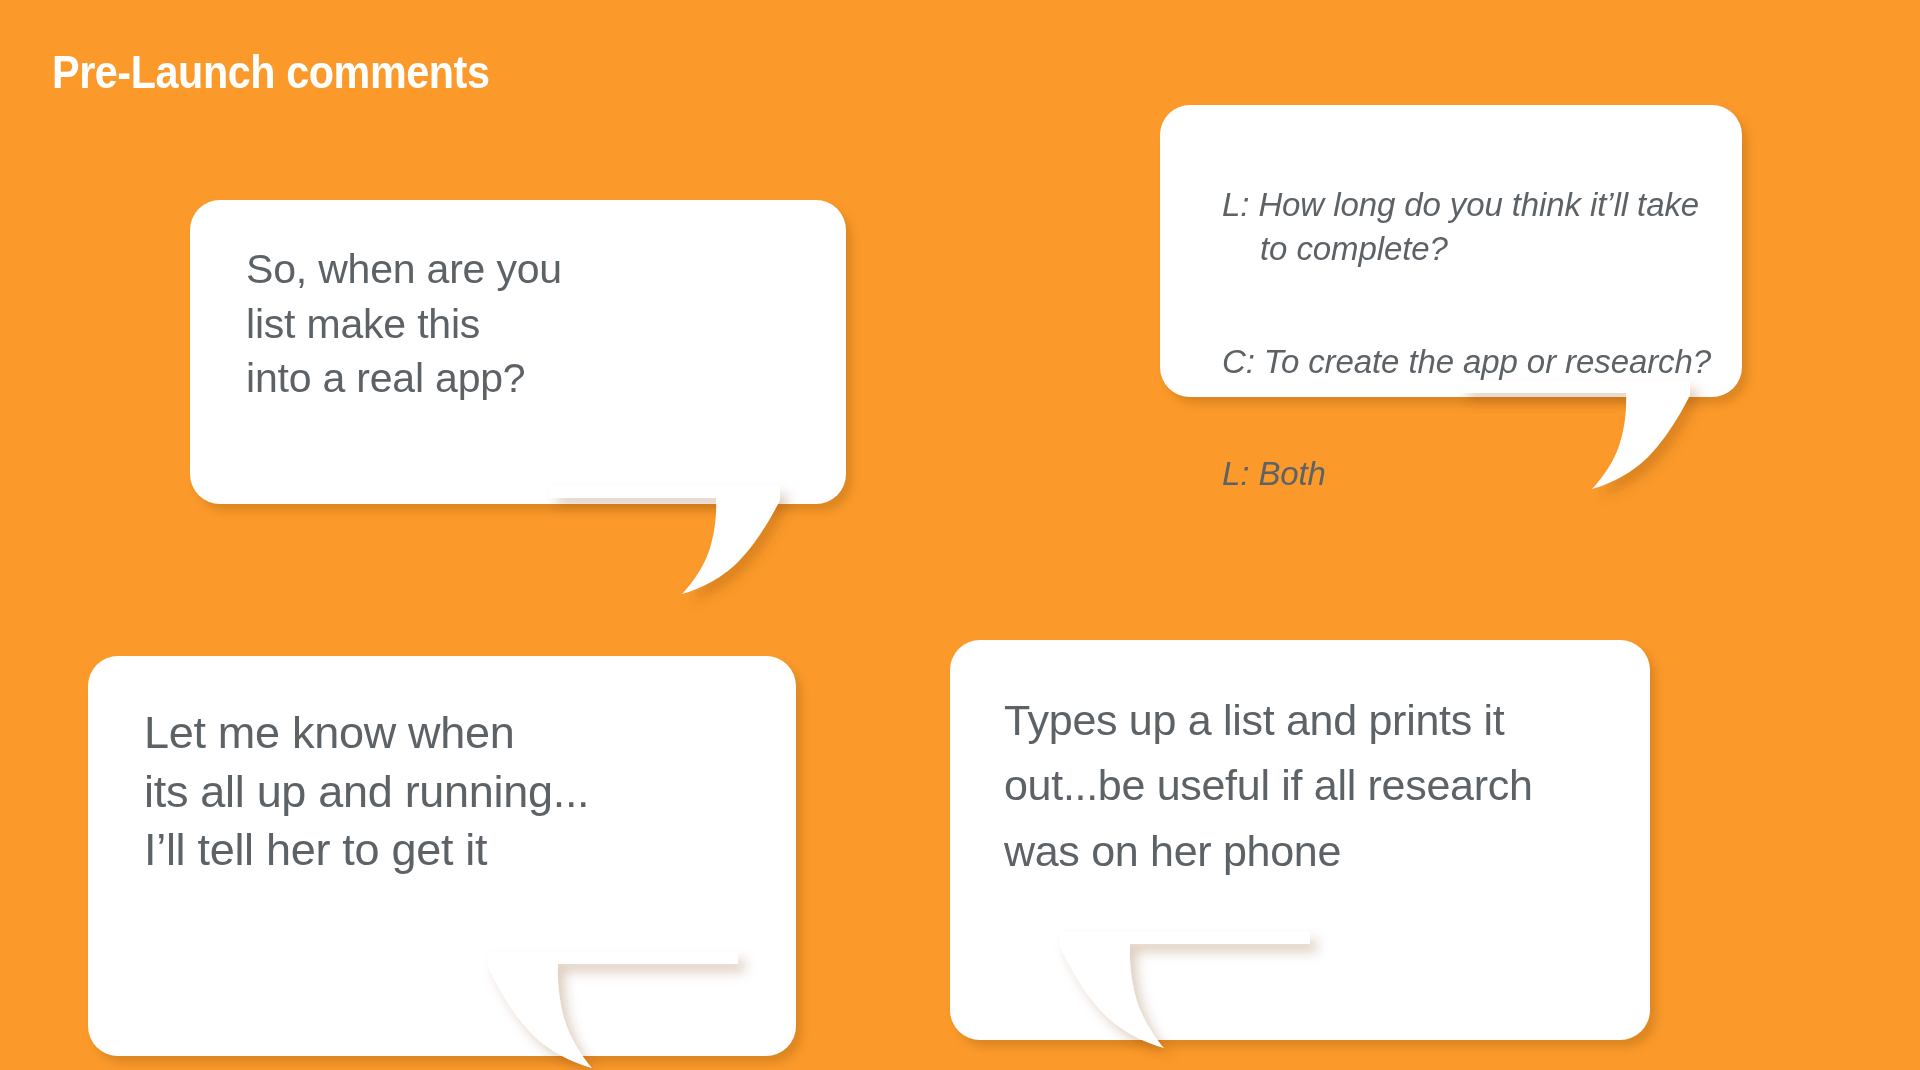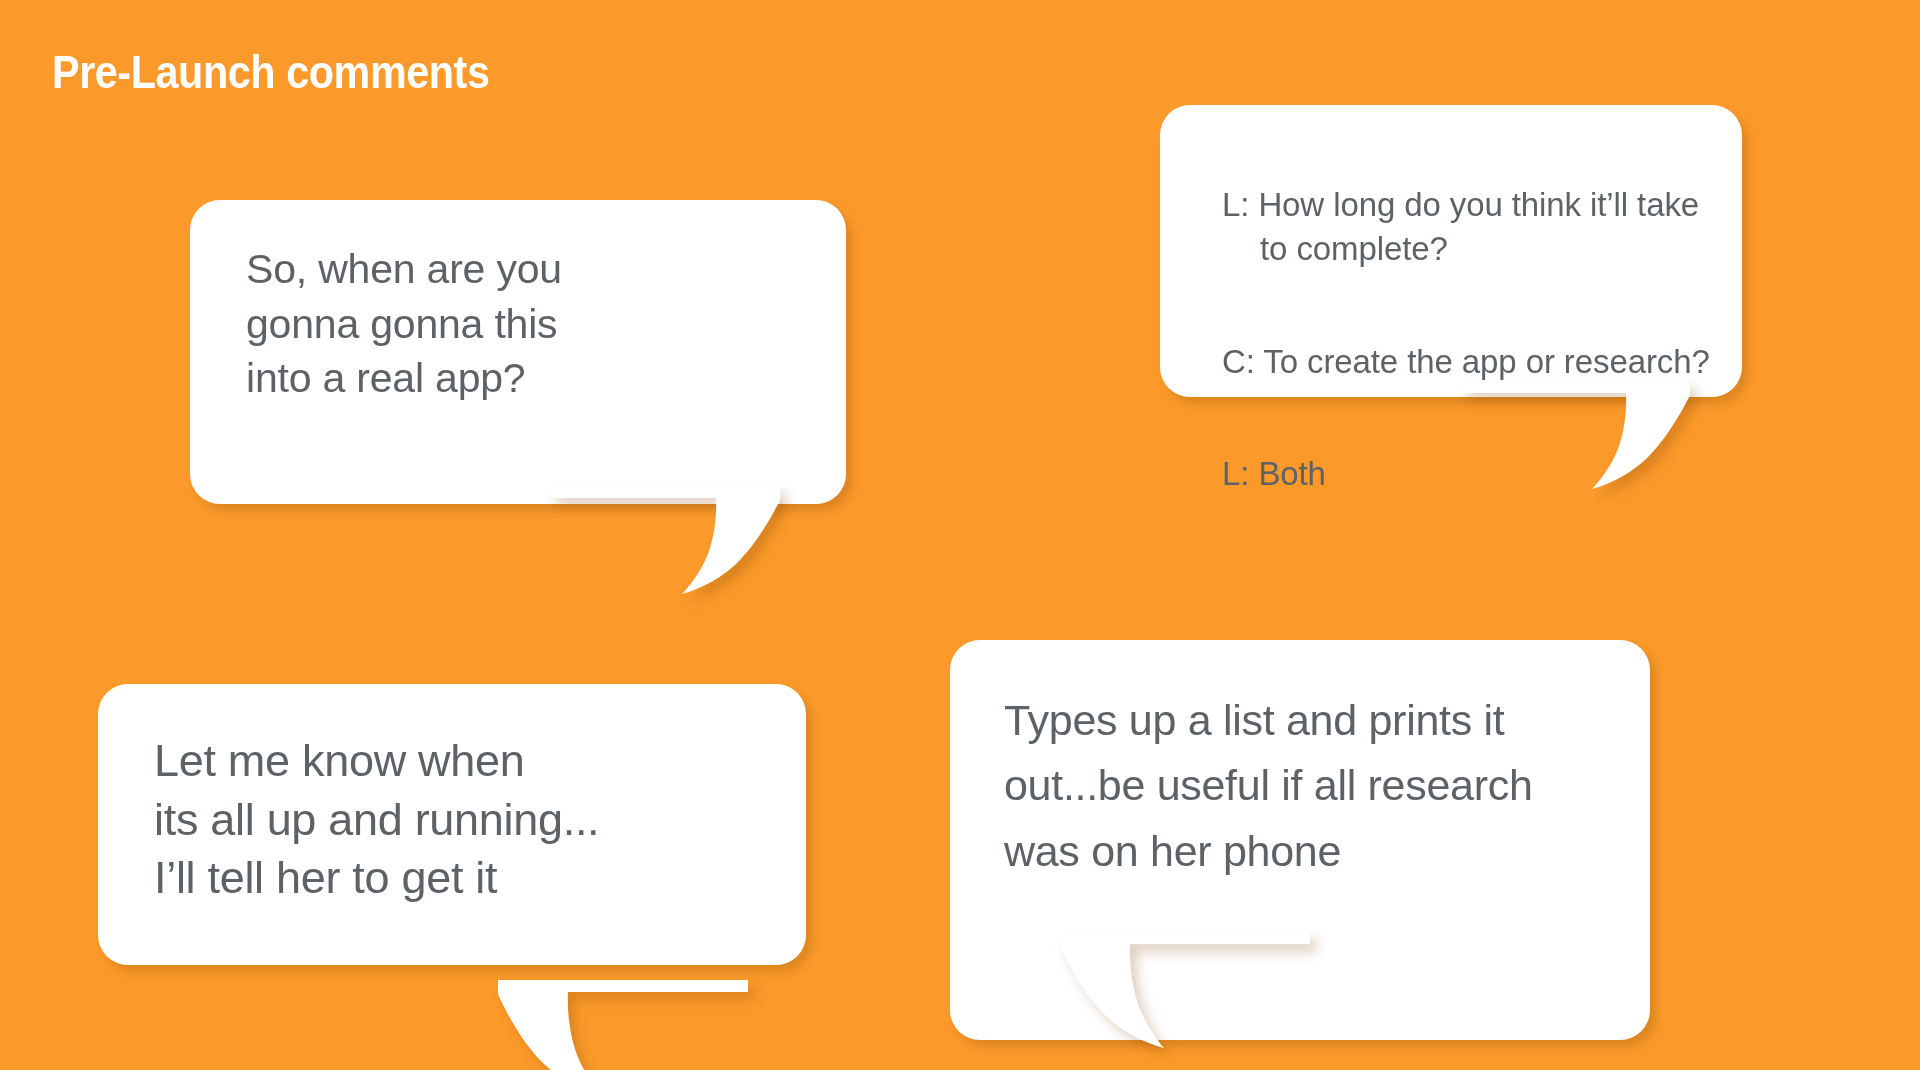--- a/index.html
+++ b/index.html
@@ -83,28 +83,29 @@
   #bubble-2 .bubble-text {
     left: 62px; top: 34px; right: 18px;
     font-size: 33px;
     line-height: 1.33;
     letter-spacing: -0.1px;
   }
   #bubble-2 .speech-line {
     margin: 0 0 25px 0;
     padding-left: 38px;
     text-indent: -38px;
+    font-style: italic;
   }
   #bubble-2 .speech-line:last-child { margin-bottom: 7px; }
   #bubble-2-tail {
     left: 300px; top: 276px; width: 230px; height: 110px;
   }
 
   
-  #bubble-3 { left: 98px; top: 656px; width: 708px; height: 281px; margin-top: 28px; }
+  #bubble-3 { left: 88px; top: 656px; width: 708px; height: 400px; }
   #bubble-3 .bubble-text {
     left: 56px; top: 48px; right: 18px;
     font-size: 45px;
     line-height: 1.30;
     letter-spacing: -0.3px;
   }
   #bubble-3-tail {
     left: 400px; top: 296px; width: 250px; height: 118px;
   }
 
@@ -131,21 +132,21 @@
     <div class="bubble-body"></div>
     <svg class="bubble-tail" id="bubble-1-tail" viewBox="0 0 230 110">
       <defs>
         <filter id="sh1" x="-60%" y="-60%" width="260%" height="260%">
           <feDropShadow dx="7" dy="8" stdDeviation="6" flood-color="#7a3e00" flood-opacity="0.25"></feDropShadow>
         </filter>
       </defs>
       <path d="M0,0 L230,0 L230,14 C230,14 212,52 188,76 C164,100 132,108 132,108 C132,108 152,88 160,62 C168,36 166,12 166,12 L0,12 Z" fill="#ffffff" filter="url(#sh1)"></path>
     </svg>
     <div class="bubble-text">So, when are you
-gonna gonna this
+list make this
 into a real app?</div>
   </div>
 
   <div class="bubble" id="bubble-2">
     <div class="bubble-body"></div>
     <svg class="bubble-tail" id="bubble-2-tail" viewBox="0 0 230 110">
       <defs>
         <filter id="sh2" x="-60%" y="-60%" width="260%" height="260%">
           <feDropShadow dx="7" dy="8" stdDeviation="6" flood-color="#7a3e00" flood-opacity="0.25"></feDropShadow>
         </filter>

